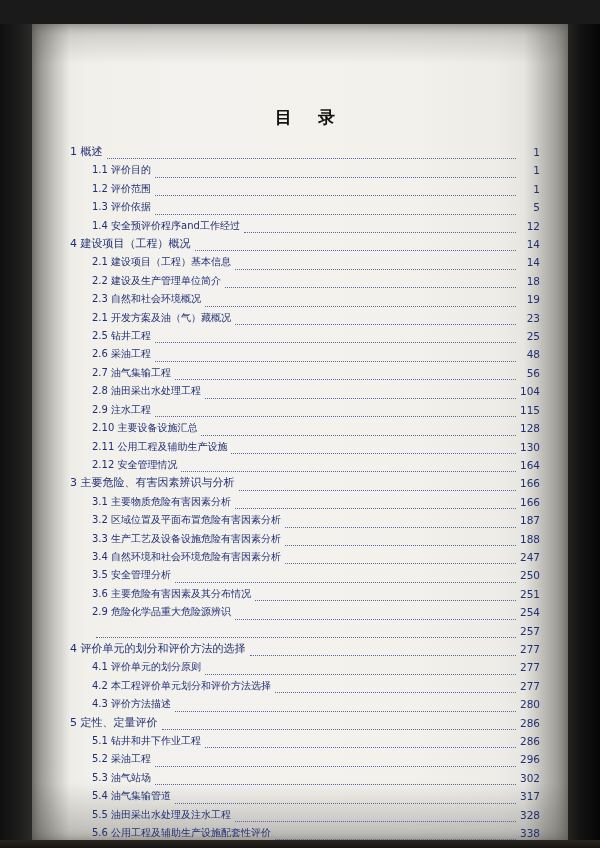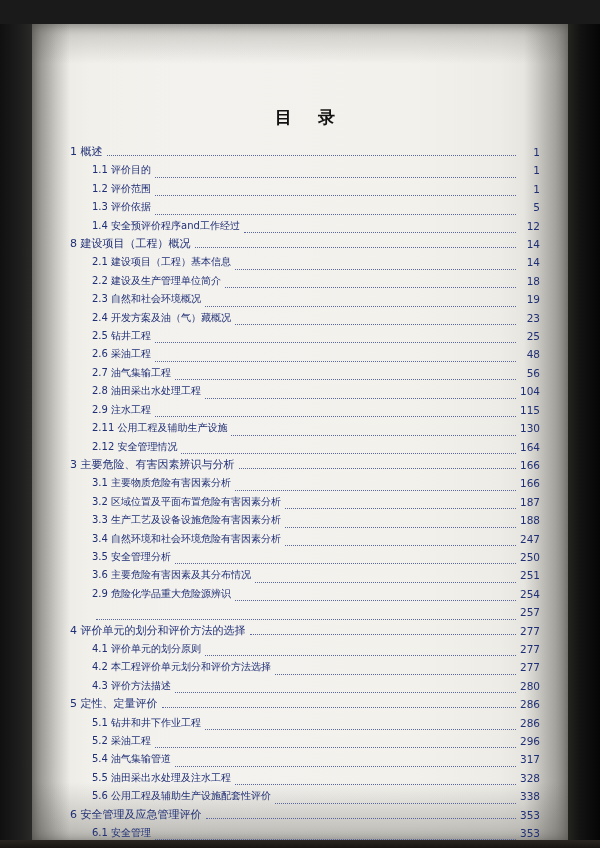--- a/index.html
+++ b/index.html
@@ -108,21 +108,20 @@
     color: #1f2f75;
     white-space: nowrap;
   }
   .toc-item .lbl {
     font-family: "DejaVu Sans", "Liberation Sans", sans-serif;
     font-size: 10px;
   }
   .toc-item.lvl1 {
     padding-left: 0px;
     font-size: 11px;
-    align-items: center;
   }
   .toc-item.lvl1 .lbl { font-size: 11px; }
   .toc-item.lvl2 { padding-left: 22px; }
   .dots {
     flex: 1 1 auto;
     overflow: hidden;
     margin: 0 2px 2px 4px;
     border-bottom: 1px dotted #5a66a0;
     height: 9px;
   }
@@ -178,41 +177,41 @@
           <span class="lbl">1.3  评价依据</span>
           <span class="dots"></span>
           <span class="pg">5</span>
         </li>
         <li class="toc-item lvl2">
           <span class="lbl">1.4  安全预评价程序and工作经过</span>
           <span class="dots"></span>
           <span class="pg">12</span>
         </li>
         <li class="toc-item lvl1">
-          <span class="lbl">8 建设项目（工程）概况</span>
+          <span class="lbl">4 建设项目（工程）概况</span>
           <span class="dots"></span>
           <span class="pg">14</span>
         </li>
         <li class="toc-item lvl2">
           <span class="lbl">2.1  建设项目（工程）基本信息</span>
           <span class="dots"></span>
           <span class="pg">14</span>
         </li>
         <li class="toc-item lvl2">
           <span class="lbl">2.2  建设及生产管理单位简介</span>
           <span class="dots"></span>
           <span class="pg">18</span>
         </li>
         <li class="toc-item lvl2">
           <span class="lbl">2.3  自然和社会环境概况</span>
           <span class="dots"></span>
           <span class="pg">19</span>
         </li>
         <li class="toc-item lvl2">
-          <span class="lbl">2.4  开发方案及油（气）藏概况</span>
+          <span class="lbl">2.1  开发方案及油（气）藏概况</span>
           <span class="dots"></span>
           <span class="pg">23</span>
         </li>
         <li class="toc-item lvl2">
           <span class="lbl">2.5  钻井工程</span>
           <span class="dots"></span>
           <span class="pg">25</span>
         </li>
         <li class="toc-item lvl2">
           <span class="lbl">2.6  采油工程</span>
@@ -228,20 +227,25 @@
           <span class="lbl">2.8  油田采出水处理工程</span>
           <span class="dots"></span>
           <span class="pg">104</span>
         </li>
         <li class="toc-item lvl2">
           <span class="lbl">2.9  注水工程</span>
           <span class="dots"></span>
           <span class="pg">115</span>
         </li>
         <li class="toc-item lvl2">
+          <span class="lbl">2.10  主要设备设施汇总</span>
+          <span class="dots"></span>
+          <span class="pg">128</span>
+        </li>
+        <li class="toc-item lvl2">
           <span class="lbl">2.11  公用工程及辅助生产设施</span>
           <span class="dots"></span>
           <span class="pg">130</span>
         </li>
         <li class="toc-item lvl2">
           <span class="lbl">2.12  安全管理情况</span>
           <span class="dots"></span>
           <span class="pg">164</span>
         </li>
         <li class="toc-item lvl1">
@@ -315,20 +319,25 @@
         </li>
         <li class="toc-item lvl2">
           <span class="lbl">5.1  钻井和井下作业工程</span>
           <span class="dots"></span>
           <span class="pg">286</span>
         </li>
         <li class="toc-item lvl2">
           <span class="lbl">5.2  采油工程</span>
           <span class="dots"></span>
           <span class="pg">296</span>
+        </li>
+        <li class="toc-item lvl2">
+          <span class="lbl">5.3  油气站场</span>
+          <span class="dots"></span>
+          <span class="pg">302</span>
         </li>
         <li class="toc-item lvl2">
           <span class="lbl">5.4  油气集输管道</span>
           <span class="dots"></span>
           <span class="pg">317</span>
         </li>
         <li class="toc-item lvl2">
           <span class="lbl">5.5  油田采出水处理及注水工程</span>
           <span class="dots"></span>
           <span class="pg">328</span>

